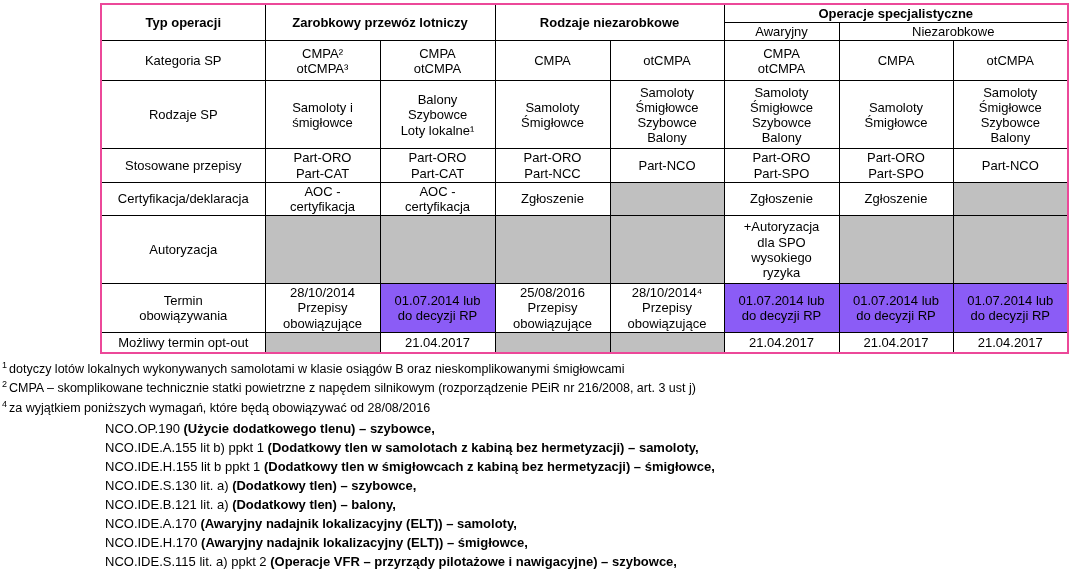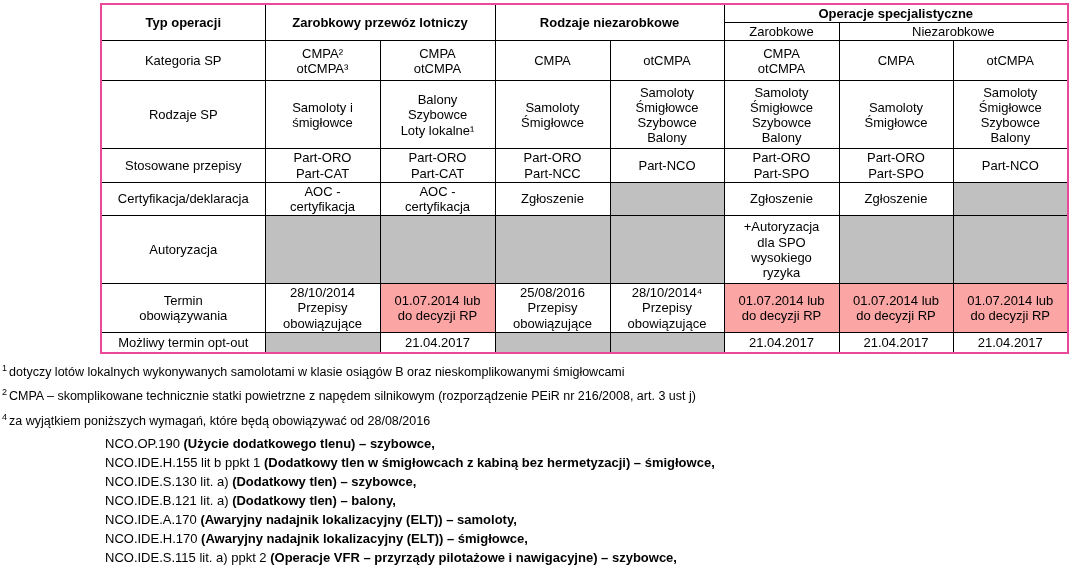--- a/index.html
+++ b/index.html
@@ -36,25 +36,25 @@
   table.ops th.sub { font-weight: normal; }
   thead tr { height: 15px; }
   tbody tr:nth-child(1) { height: 40px; }
   tbody tr:nth-child(2) { height: 68px; }
   tbody tr:nth-child(3) { height: 30px; }
   tbody tr:nth-child(4) { height: 30px; }
   tbody tr:nth-child(5) { height: 68px; }
   tbody tr:nth-child(6) { height: 36px; }
   tbody tr:nth-child(7) { height: 21px; }
   td.bg-gray { background: #c0c0c0; }
-  td.bg-yellow { background: #fca5a5; }
+  td.bg-yellow { background: #8b5cf6; }
   .footnotes {
     margin: 4px 16px 0 2px;
     font-size: 12.5px;
-    line-height: 20px;
+    line-height: 15px;
   }
   .footnote { white-space: nowrap; }
   .footnote sup { font-size: 9px; margin-right: 2px; }
   .nco-list {
     margin: 3px 0 0 105px;
     font-size: 13px;
     line-height: 19px;
   }
   .nco-item { white-space: nowrap; }
   .nco-item b { font-weight: bold; }
@@ -76,21 +76,21 @@
         <col style="width:115px">
     </colgroup>
     <thead>
       <tr>
         <th rowspan="2">Typ operacji</th>
         <th rowspan="2" colspan="2">Zarobkowy przewóz lotniczy</th>
         <th rowspan="2" colspan="2">Rodzaje niezarobkowe</th>
         <th colspan="3">Operacje specjalistyczne</th>
       </tr>
       <tr>
-        <th class="sub">Zarobkowe</th>
+        <th class="sub">Awaryjny</th>
         <th class="sub" colspan="2">Niezarobkowe</th>
       </tr>
     </thead>
     <tbody>
         <tr>
           <td>Kategoria SP</td>
           <td>CMPA²
 otCMPA³</td>
           <td>CMPA
 otCMPA</td>
@@ -200,20 +200,21 @@
   </table>
 
   <div class="footnotes">
       <div class="footnote"><sup>1</sup><span>dotyczy lotów lokalnych wykonywanych samolotami w klasie osiągów B oraz nieskomplikowanymi śmigłowcami</span></div>
       <div class="footnote"><sup>2</sup><span>CMPA – skomplikowane technicznie statki powietrzne z napędem silnikowym (rozporządzenie PEiR nr 216/2008, art. 3 ust j)</span></div>
       <div class="footnote"><sup>4</sup><span>za wyjątkiem poniższych wymagań, które będą obowiązywać od 28/08/2016</span></div>
     </div>
 
   <div class="nco-list">
       <div class="nco-item"><span>NCO.OP.190  </span><b>(Użycie dodatkowego tlenu) – szybowce,</b></div>
+      <div class="nco-item"><span>NCO.IDE.A.155  lit b) ppkt 1 </span><b>(Dodatkowy tlen w samolotach z kabiną bez hermetyzacji) – samoloty,</b></div>
       <div class="nco-item"><span>NCO.IDE.H.155 lit b ppkt 1 </span><b>(Dodatkowy tlen w śmigłowcach z kabiną bez hermetyzacji) – śmigłowce,</b></div>
       <div class="nco-item"><span>NCO.IDE.S.130 lit. a) </span><b>(Dodatkowy tlen) – szybowce,</b></div>
       <div class="nco-item"><span>NCO.IDE.B.121 lit. a)  </span><b>(Dodatkowy tlen) – balony,</b></div>
       <div class="nco-item"><span>NCO.IDE.A.170 </span><b>(Awaryjny nadajnik lokalizacyjny (ELT)) – samoloty,</b></div>
       <div class="nco-item"><span>NCO.IDE.H.170 </span><b>(Awaryjny nadajnik lokalizacyjny (ELT)) – śmigłowce,</b></div>
       <div class="nco-item"><span>NCO.IDE.S.115 lit. a) ppkt 2 </span><b>(Operacje VFR – przyrządy pilotażowe i nawigacyjne) – szybowce,</b></div>
     </div>
 
 </div>
 

